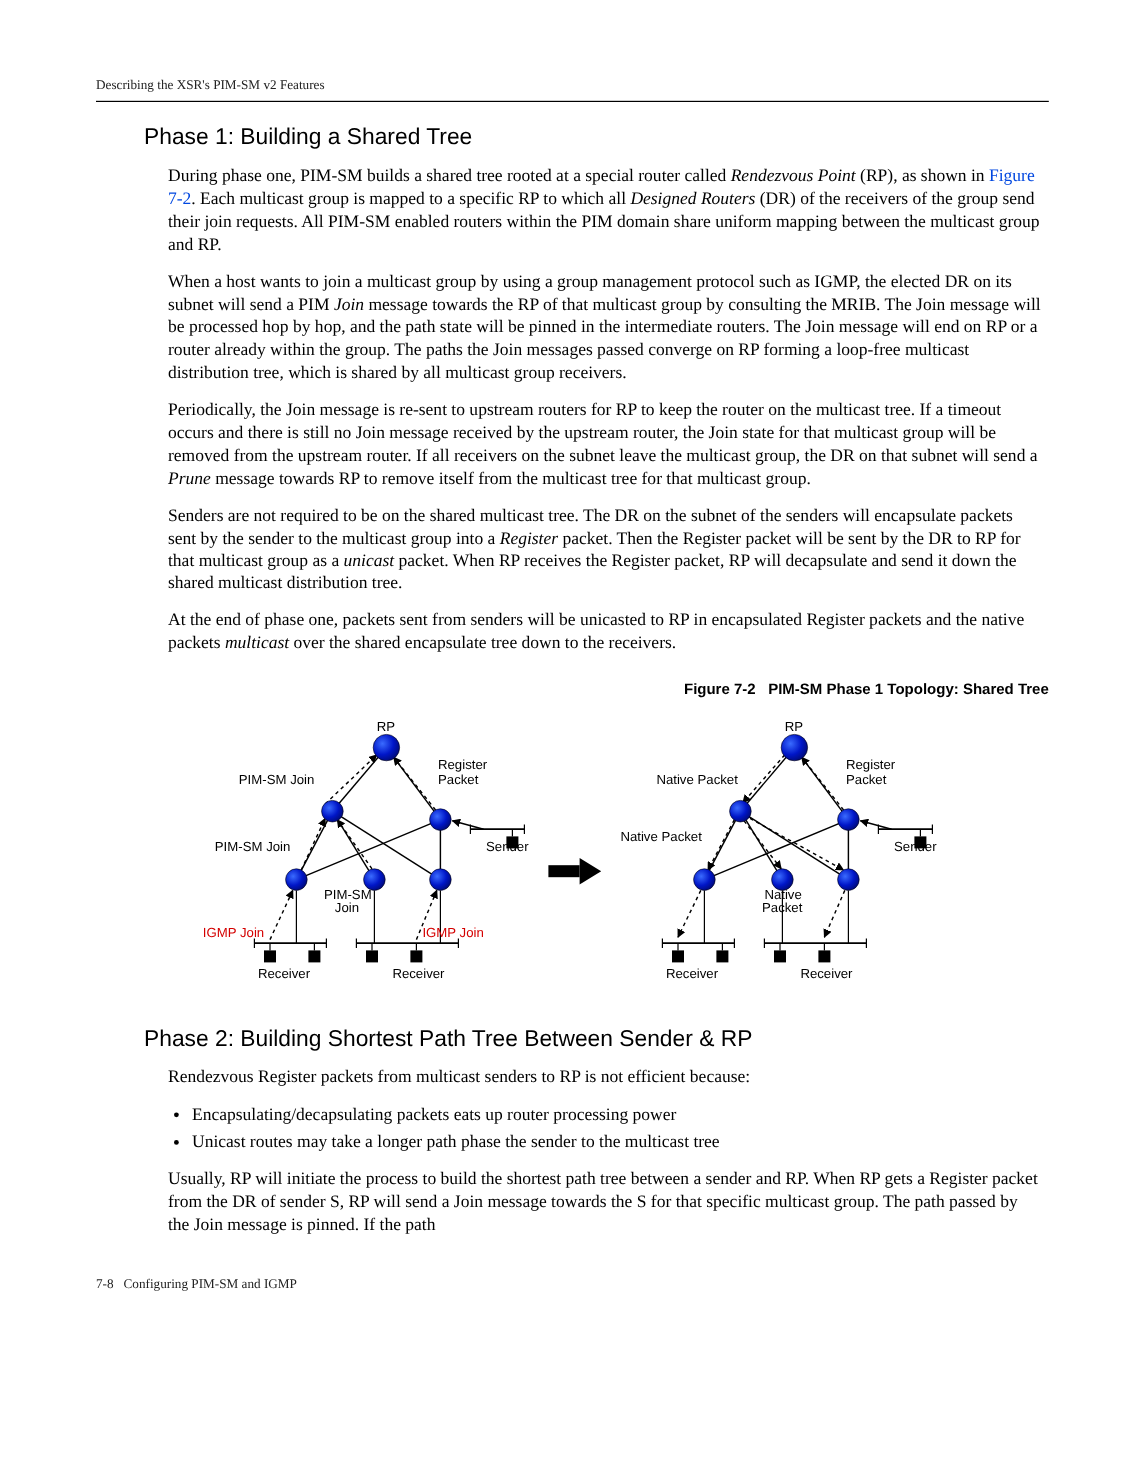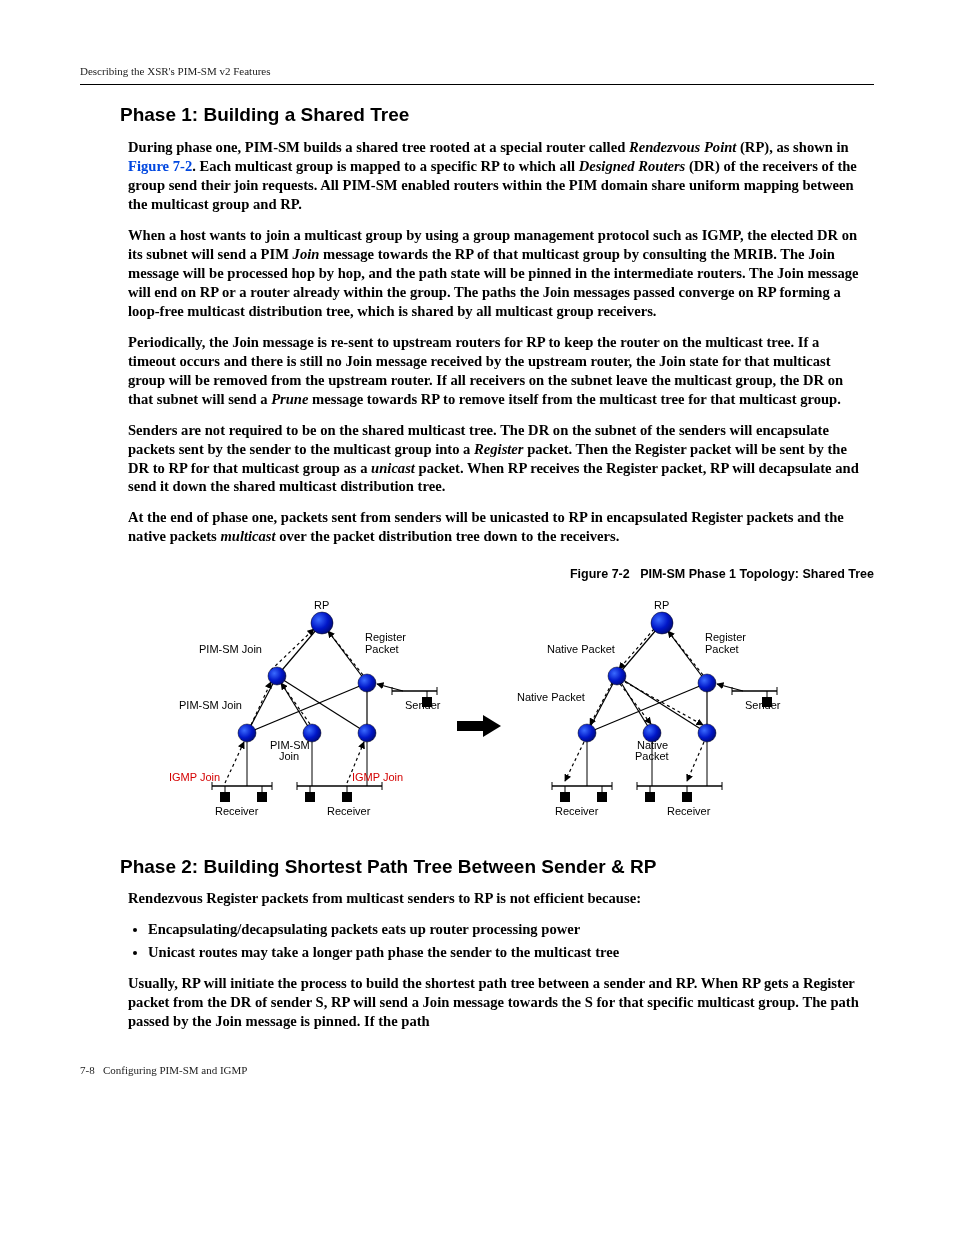--- a/index.html
+++ b/index.html
@@ -19,29 +19,28 @@
   .running-header {
     font-family: Liberation Serif, serif;
     font-size: 11px;
     color: #222;
     border-bottom: 1px solid #000;
     padding-bottom: 6px;
     margin-bottom: 18px;
   }
   h2.section-title {
     font-family: Arial, Helvetica, sans-serif;
-    font-weight: bold;
+    font-weight: normal;
     font-size: 19px;
     margin: 14px 0 8px 40px;
     color: #000;
   }
   .body-block {
-    margin-left: 48px;
+    margin-left: 60px;
     margin-right: 6px;
-    font-weight: bold;
   }
   .body-block p {
     margin: 10px 0 12px 0;
     text-align: left;
   }
   .xref {
     color: #0047e0;
   }
   .italic { font-style: italic; }
   .figure-caption {
@@ -93,21 +92,21 @@
 
     <p>
       <span>Periodically, the Join message is re-sent to upstream routers for RP to keep the router on the multicast tree. If a timeout occurs and there is still no Join message received by the upstream router, the Join state for that multicast group will be removed from the upstream router. If all receivers on the subnet leave the multicast group, the DR on that subnet will send a </span><span class="italic">Prune</span><span> message towards RP to remove itself from the multicast tree for that multicast group.</span>
     </p>
 
     <p>
       <span>Senders are not required to be on the shared multicast tree. The DR on the subnet of the senders will encapsulate packets sent by the sender to the multicast group into a </span><span class="italic">Register</span><span> packet. Then the Register packet will be sent by the DR to RP for that multicast group as a </span><span class="italic">unicast</span><span> packet. When RP receives the Register packet, RP will decapsulate and send it down the shared multicast distribution tree.</span>
     </p>
 
     <p>
-      <span>At the end of phase one, packets sent from senders will be unicasted to RP in encapsulated Register packets and the native packets </span><span class="italic">multicast</span><span> over the packet distribution tree down to the receivers.</span>
+      <span>At the end of phase one, packets sent from senders will be unicasted to RP in encapsulated Register packets and the native packets </span><span class="italic">multicast</span><span> over the shared encapsulate tree down to the receivers.</span>
     </p>
   </div>
 
   <div class="figure-caption">
     <span>Figure 7-2</span>&nbsp;&nbsp;&nbsp;<span>PIM-SM Phase 1 Topology: Shared Tree</span>
   </div>
 
   <div class="figure-holder">
     <svg id="figsvg" width="640" height="246" viewBox="0 0 640 246" font-family="Arial, Helvetica, sans-serif" font-size="11">
       <defs>

